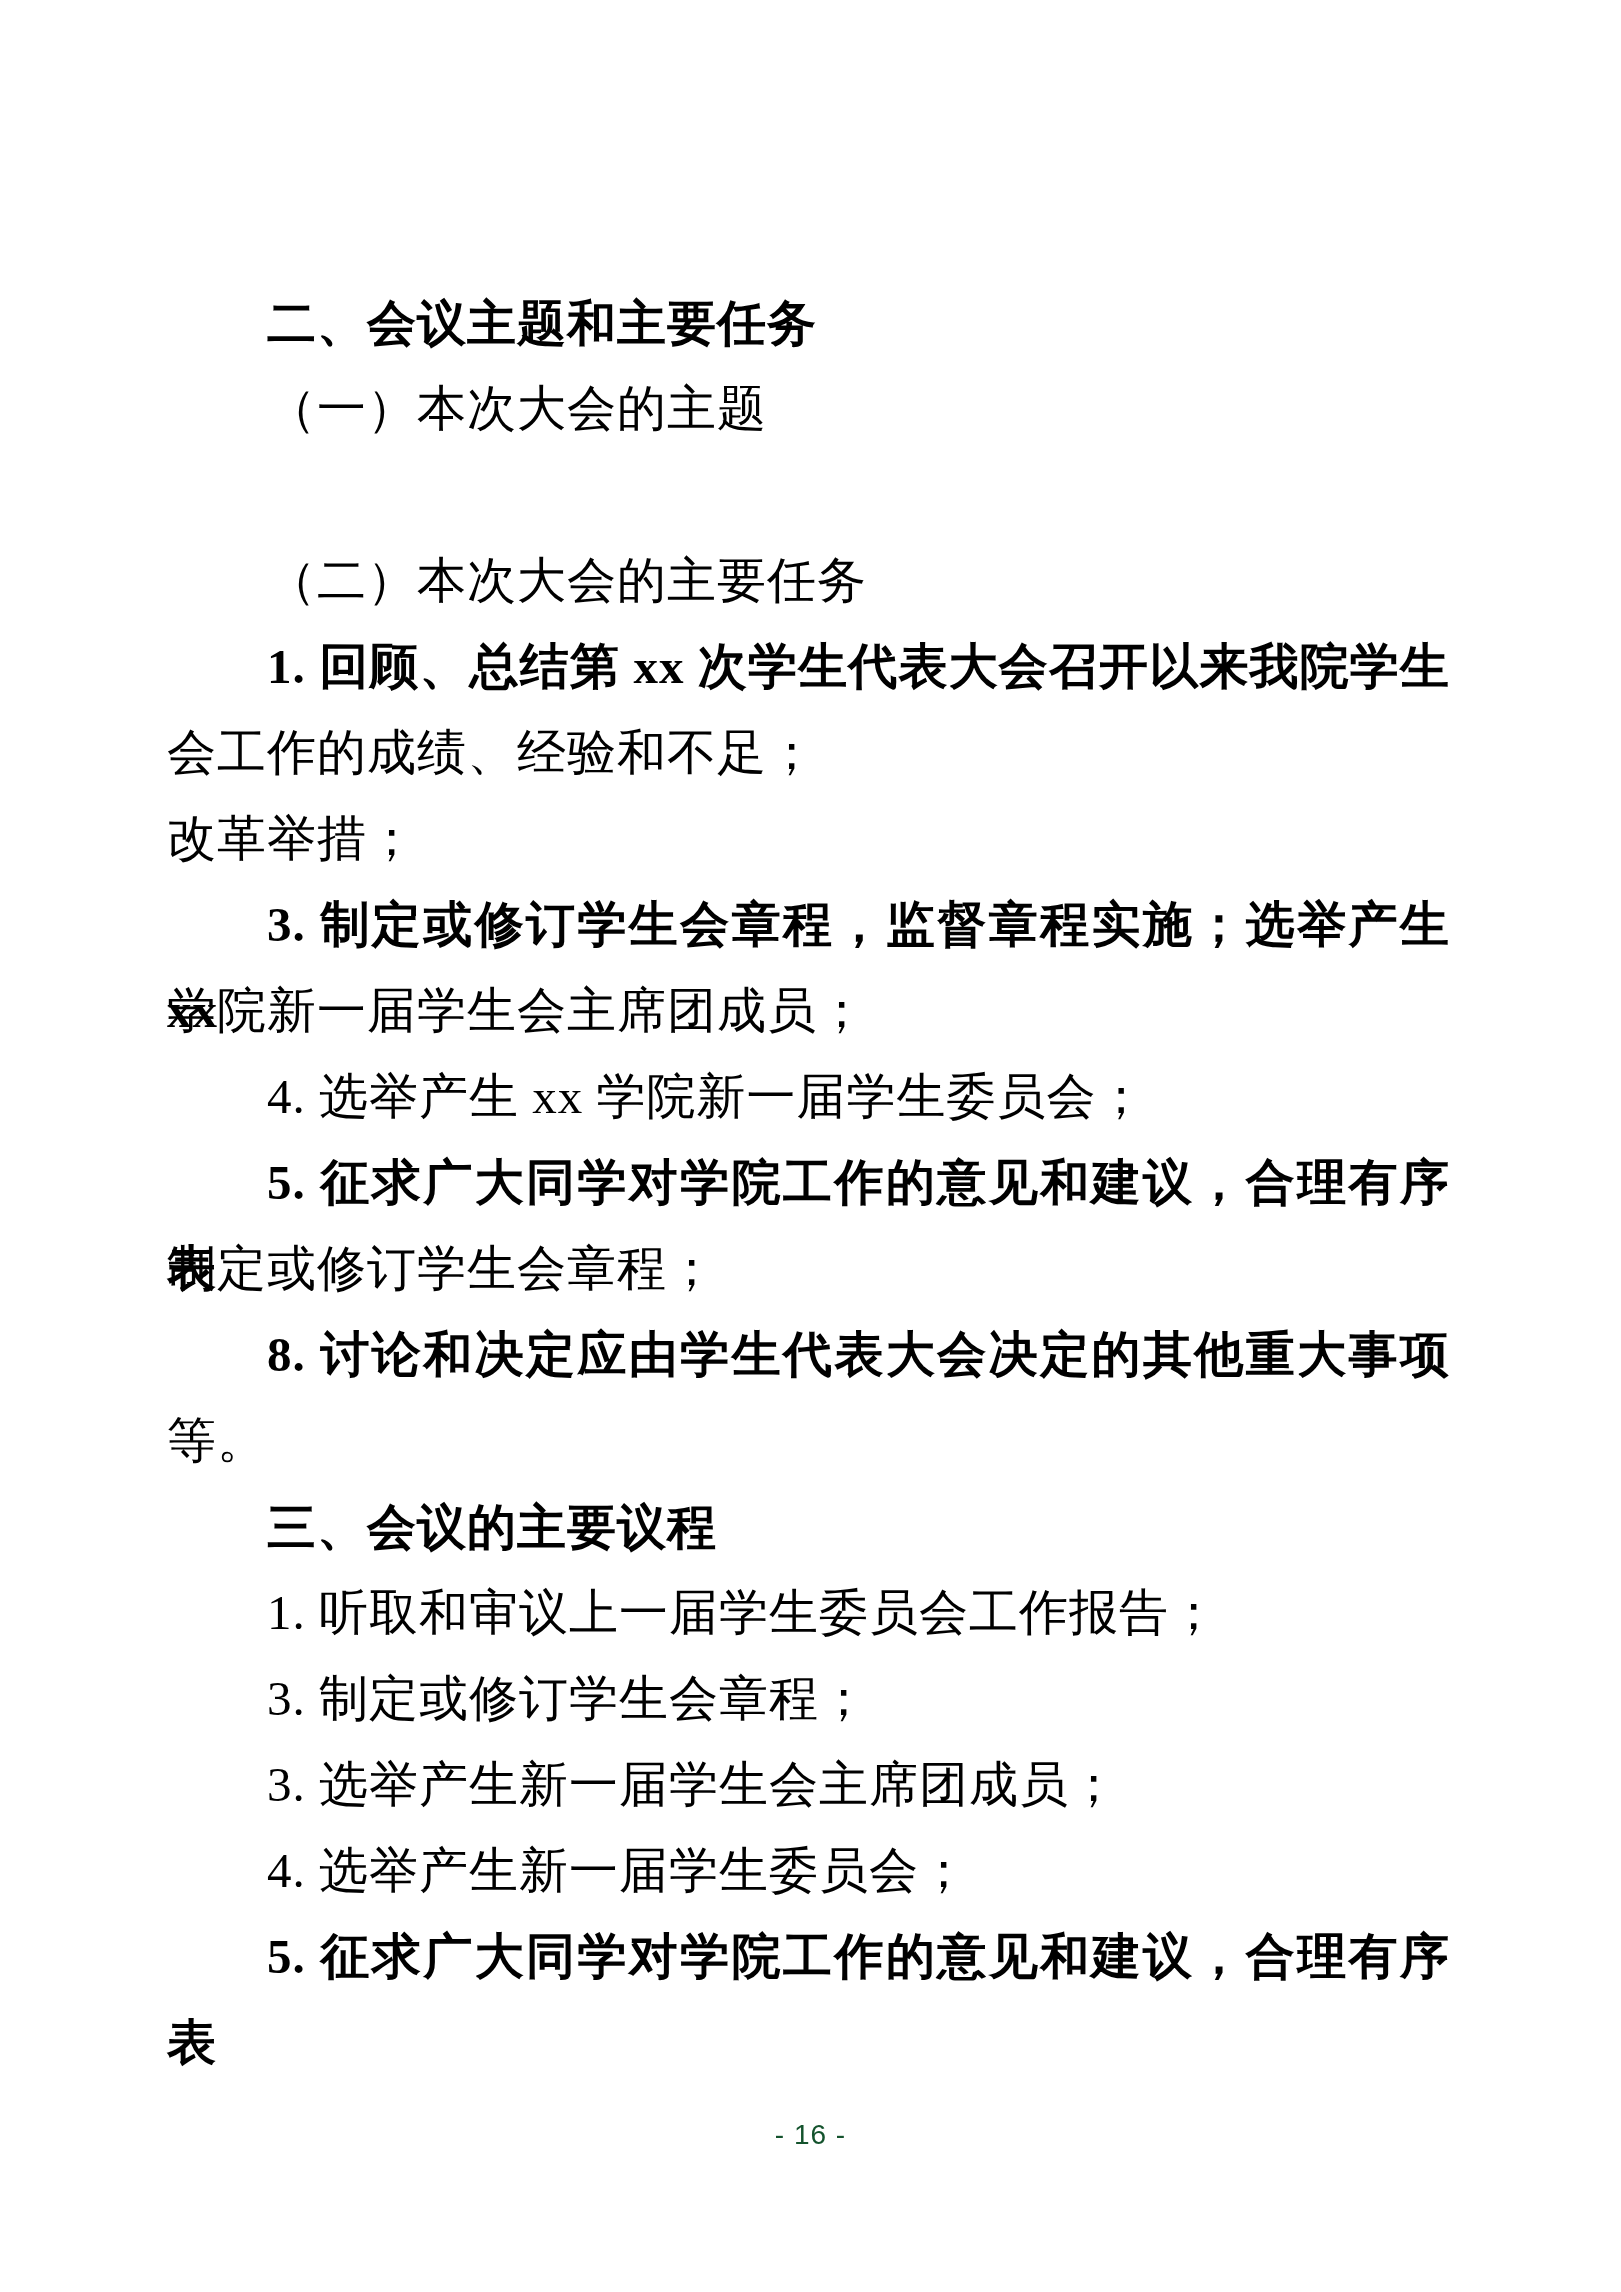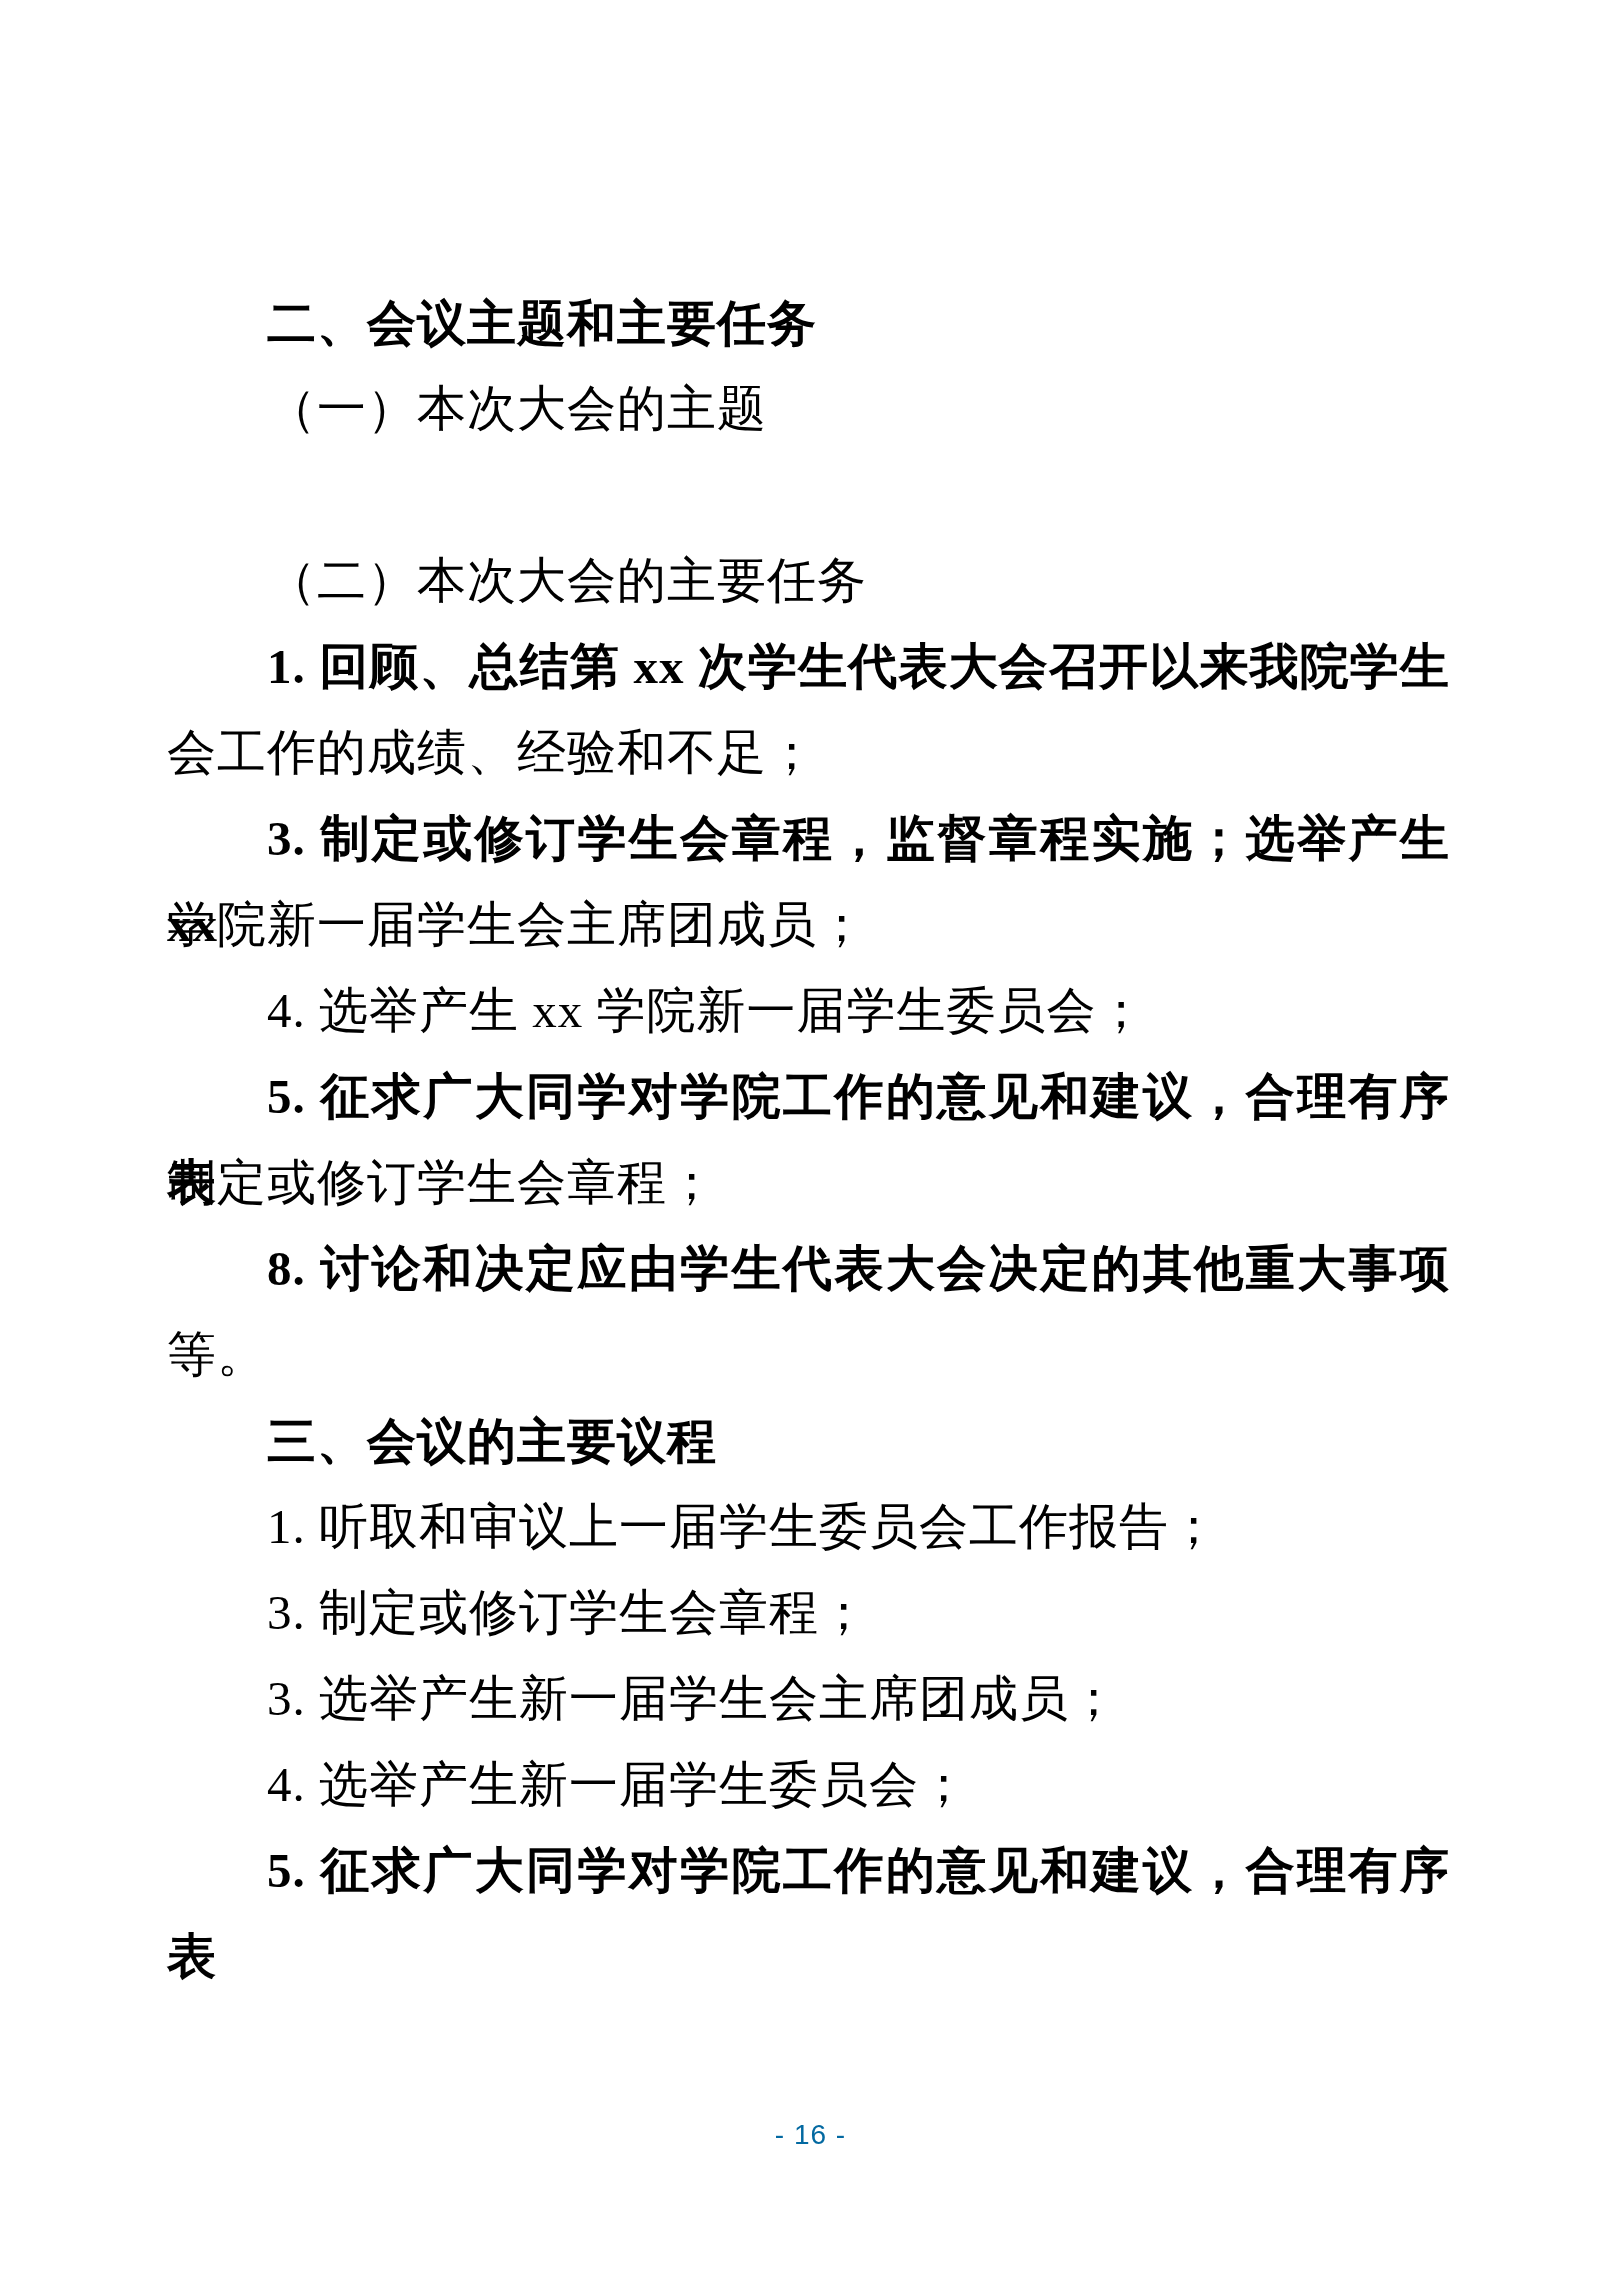--- a/index.html
+++ b/index.html
@@ -49,34 +49,35 @@
     position: absolute;
     left: 0;
     right: 0;
     top: 2115px;
     height: 39px;
     line-height: 39px;
     text-align: center;
     font-size: 28px;
     letter-spacing: 1px;
     font-family: "Liberation Sans", "DejaVu Sans", sans-serif;
-    color: #0369a1;
+    color: #14532d;
   }
 </style>
 </head>
 <body>
 
 <div class="page">
   <div class="content" id="content">
       <div class="line heading indent">二、会议主题和主要任务</div>
       <div class="line body indent">（一）本次大会的主题</div>
       <div class="line blank"></div>
       <div class="line body indent">（二）本次大会的主要任务</div>
       <div class="line body indent justify">1. 回顾、总结第 xx 次学生代表大会召开以来我院学生</div>
       <div class="line body">会工作的成绩、经验和不足；</div>
+      <div class="line body">改革举措；</div>
       <div class="line body indent justify">3. 制定或修订学生会章程，监督章程实施；选举产生 xx</div>
       <div class="line body">学院新一届学生会主席团成员；</div>
       <div class="line body indent">4. 选举产生 xx 学院新一届学生委员会；</div>
       <div class="line body indent justify">5. 征求广大同学对学院工作的意见和建议，合理有序表</div>
       <div class="line body">制定或修订学生会章程；</div>
       <div class="line body indent justify">8. 讨论和决定应由学生代表大会决定的其他重大事项</div>
       <div class="line body">等。</div>
       <div class="line heading indent">三、会议的主要议程</div>
       <div class="line body indent">1. 听取和审议上一届学生委员会工作报告；</div>
       <div class="line body indent">3. 制定或修订学生会章程；</div>

